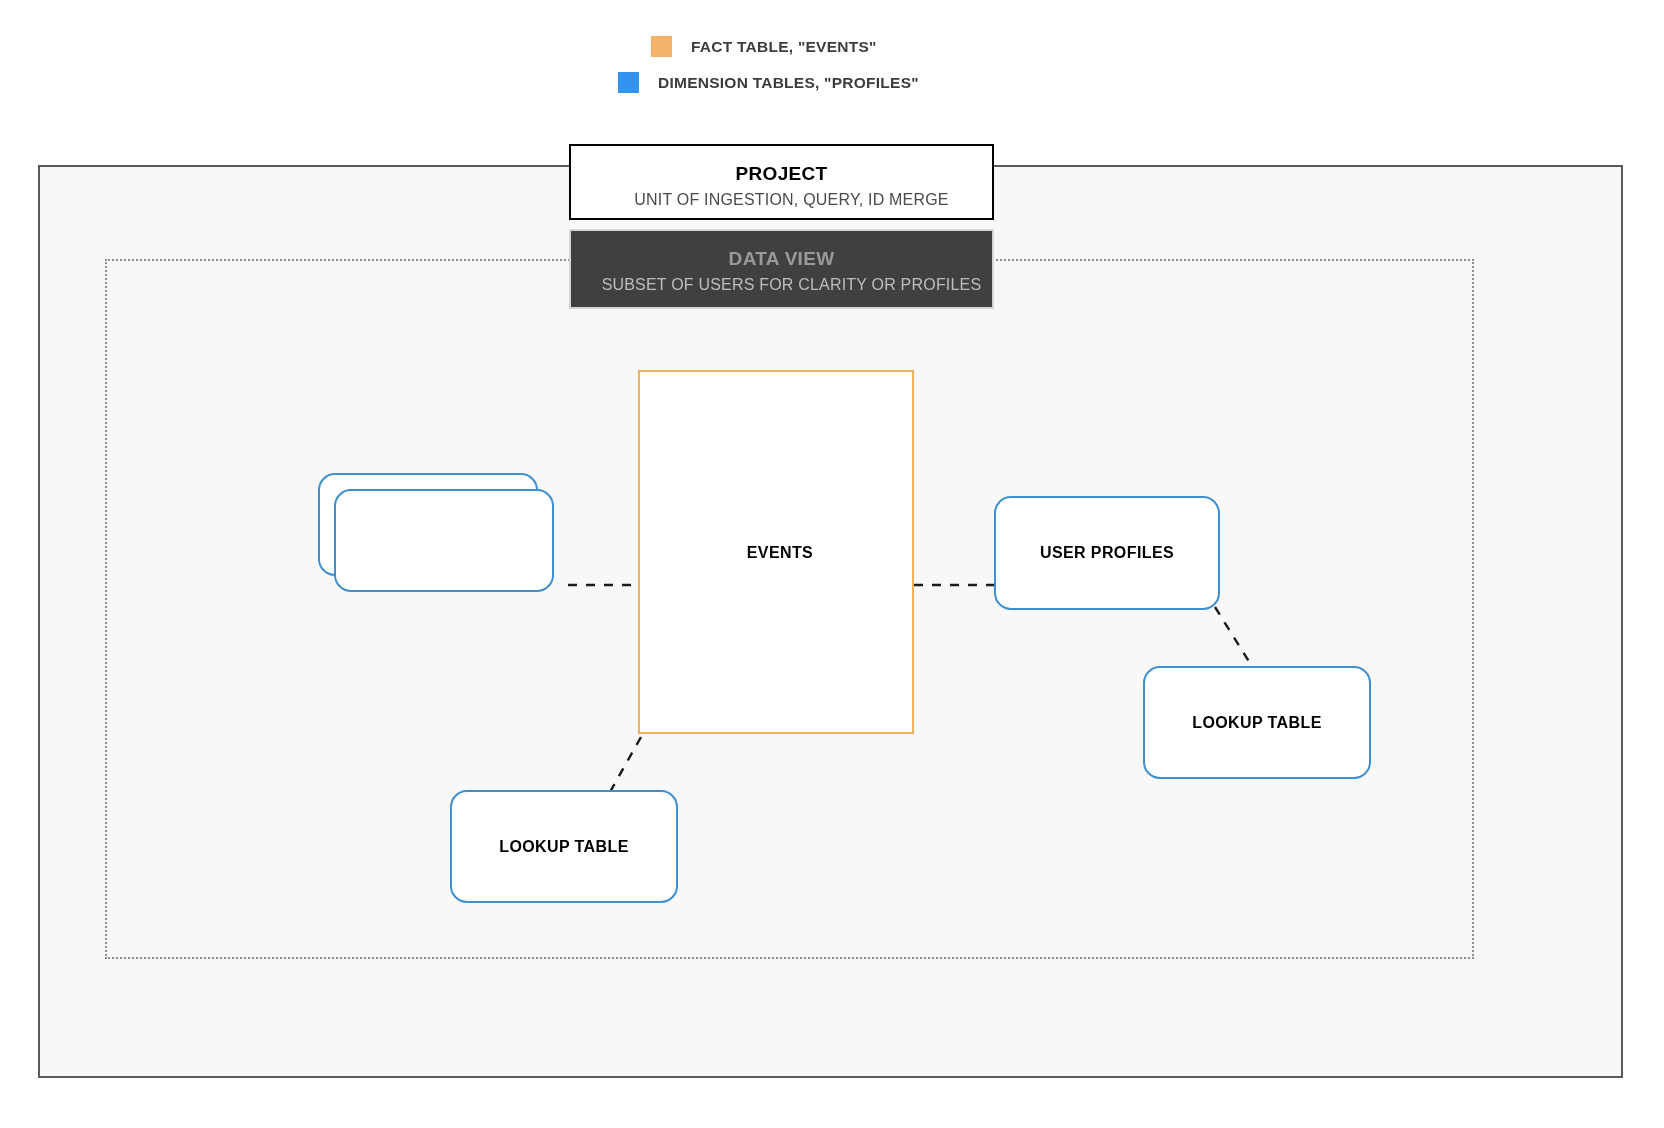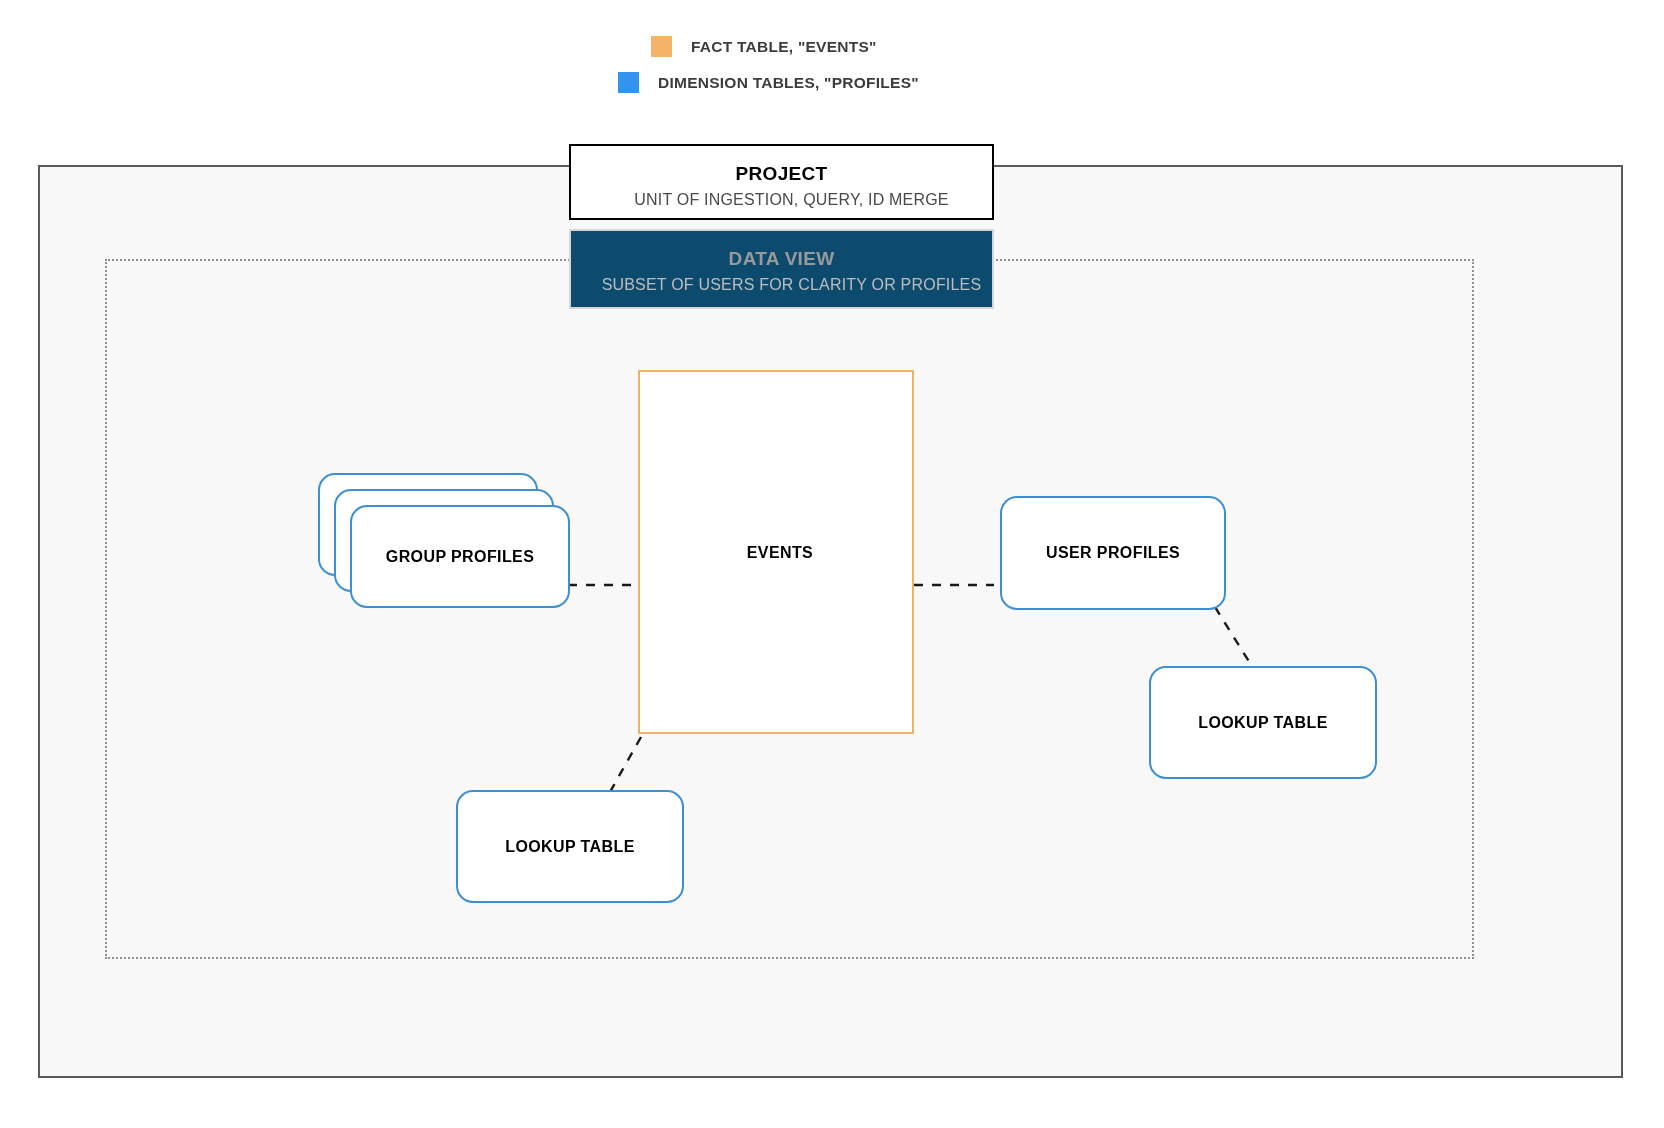--- a/index.html
+++ b/index.html
@@ -79,21 +79,21 @@
     height: 76px;
     border: 2px solid #000000;
     margin-top: 18px;
   }
   #dataview-card {
     left: 569px;
     top: 229px;
     width: 425px;
     height: 80px;
     border: 2px solid #d6d6d6;
-    background: #0c4a6e;
+    background: #404040;
   }
   .card-title {
     font-size: 19px;
     font-weight: bold;
     letter-spacing: 0.3px;
     color: #000000;
     line-height: 26px;
   }
   .card-sub {
     font-size: 16px;
@@ -133,21 +133,20 @@
   
   .dim-box {
     position: absolute;
     background: #ffffff;
     border: 2px solid #3d8fd0;
     border-radius: 17px;
     box-sizing: border-box;
     display: flex;
     align-items: center;
     justify-content: center;
-    margin-left: 6px;
   }
   .dim-label {
     font-size: 16px;
     font-weight: bold;
     letter-spacing: 0.4px;
     color: #000000;
     white-space: nowrap;
   }
 
   
@@ -217,23 +216,20 @@
     <line x1="1215" y1="607" x2="1253" y2="668" stroke="#1a1a1a" stroke-width="2.4" stroke-dasharray="9 9"></line>
   </svg>
 
   <div id="events-box">
     <div id="events-label">EVENTS</div>
   </div>
 
   <div id="group-profiles-stack">
     <div class="stack-card" id="stack-back"></div>
     <div class="stack-card" id="stack-mid"></div>
-    <div class="stack-card" id="stack-front">
-      <span class="dim-label">GROUP PROFILES</span>
-    </div>
   </div>
 
   <div class="dim-box" id="user-profiles">
     <span class="dim-label">USER PROFILES</span>
   </div>
 
   <div class="dim-box" id="lookup-right">
     <span class="dim-label">LOOKUP TABLE</span>
   </div>
 

